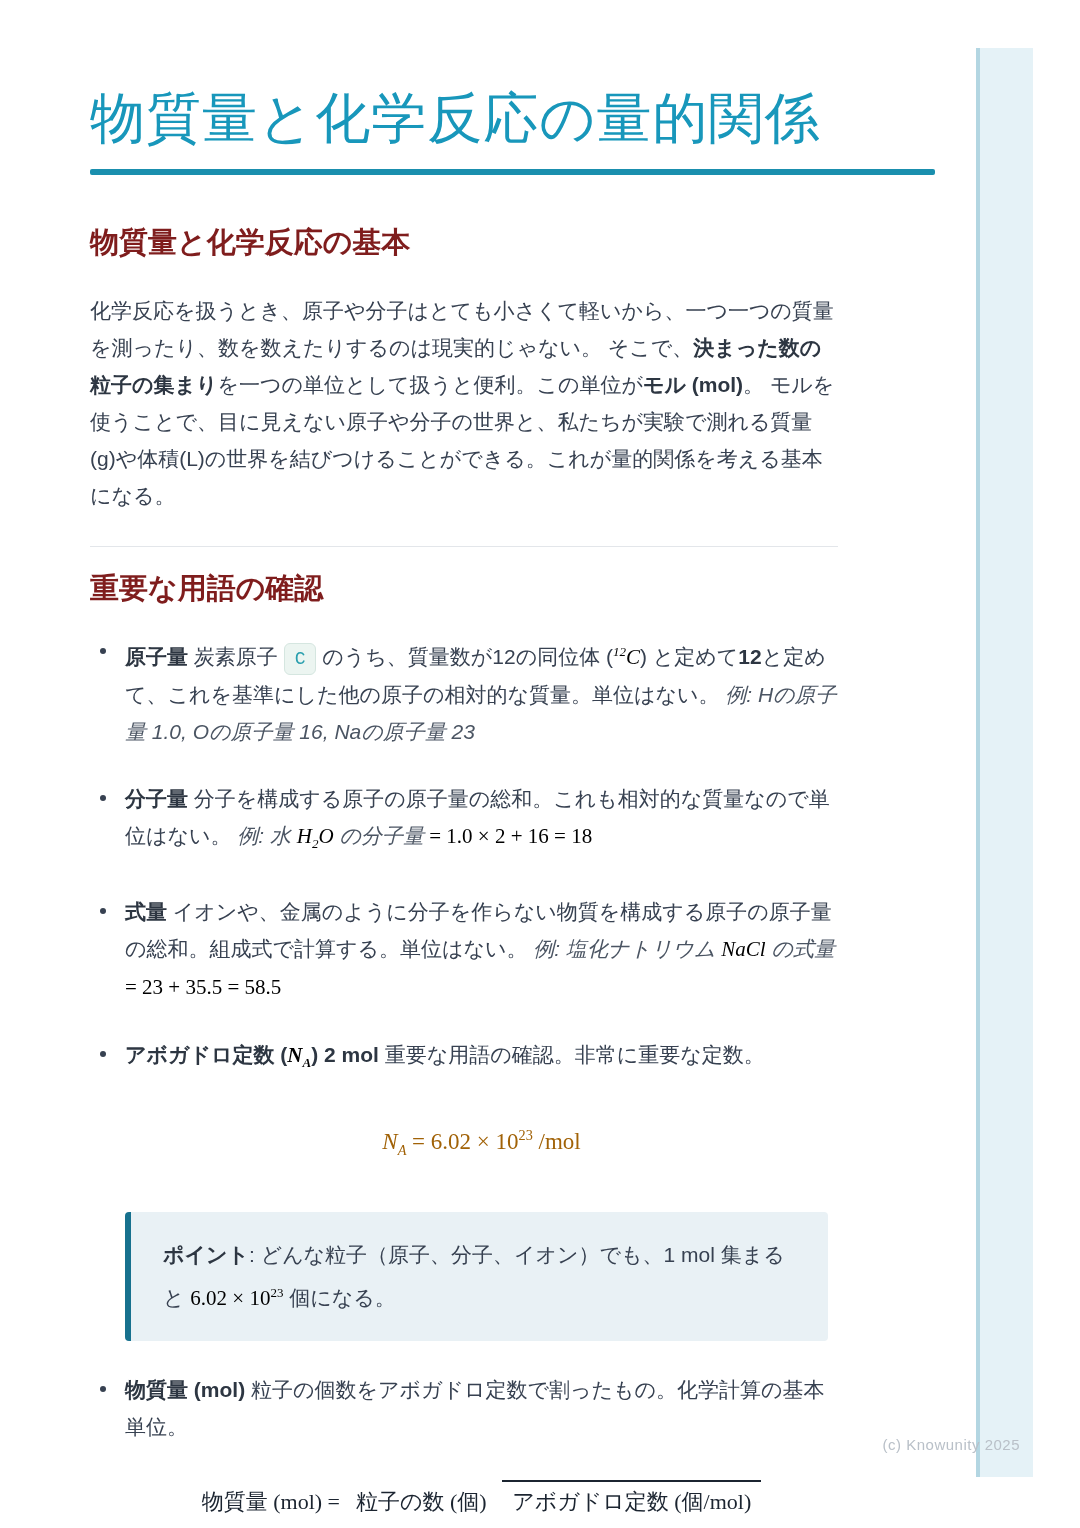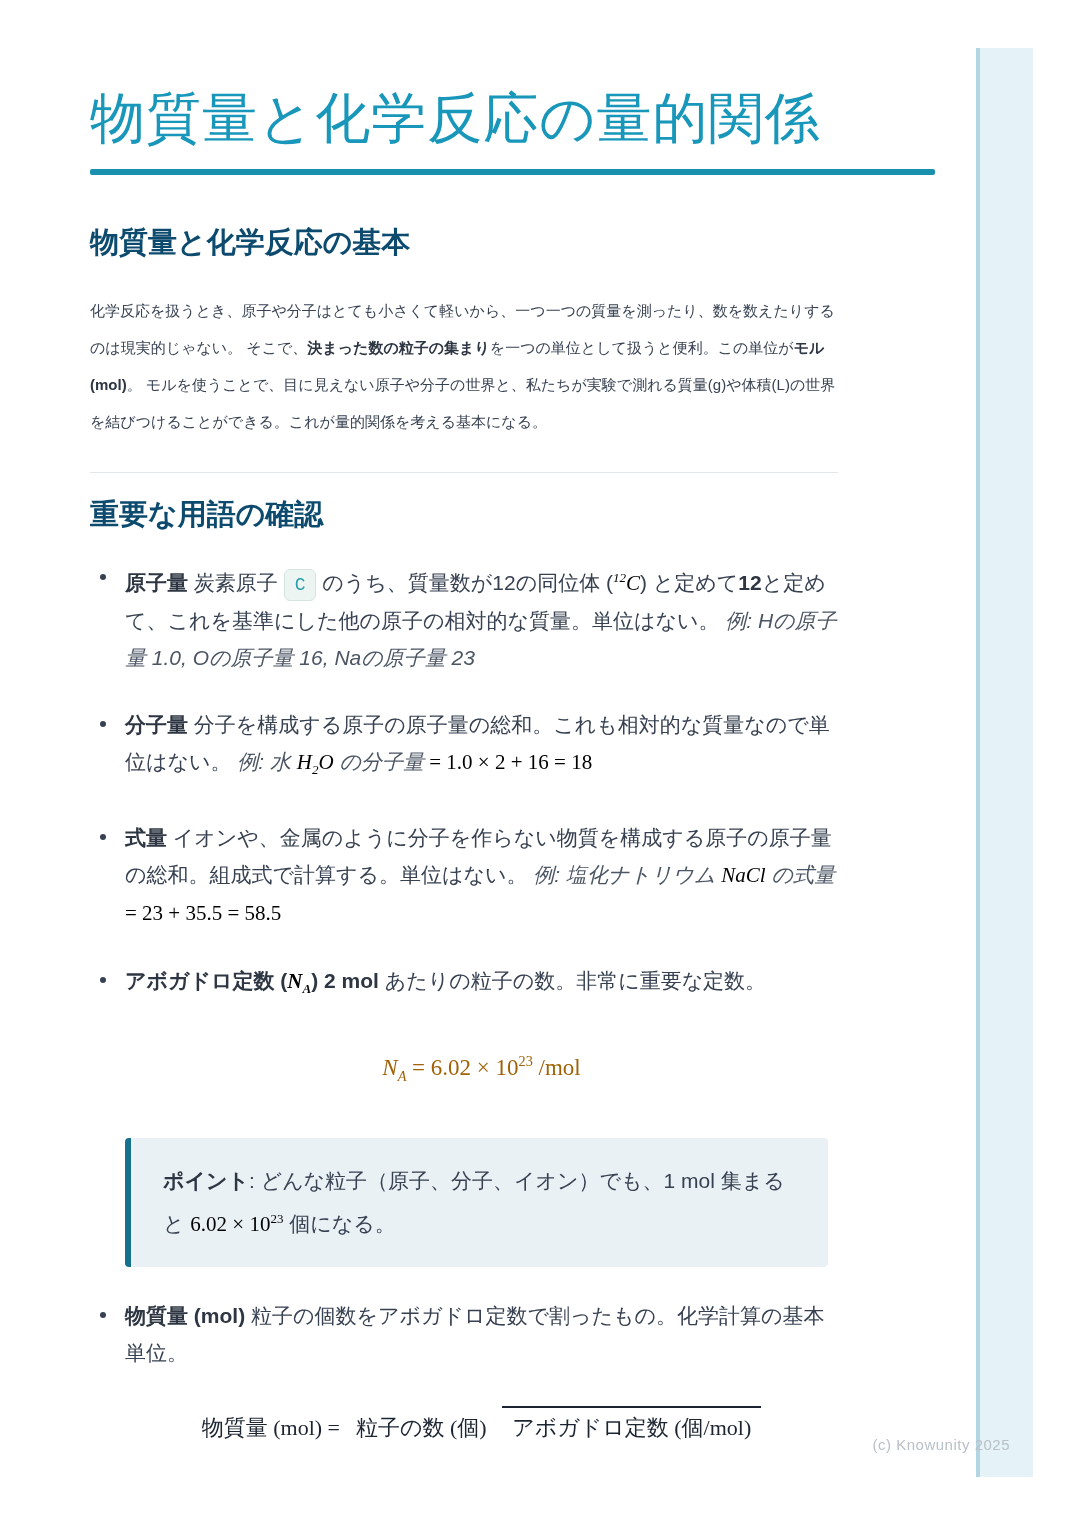--- a/index.html
+++ b/index.html
@@ -24,27 +24,27 @@
   .page-title {
     font-size:55px; font-weight:400; color:#1897bb;
     margin:0; line-height:1.18; letter-spacing:1px;
     width:860px;
   }
   .title-rule {
     width:845px; height:6px; background:#1a8fae;
     margin-top:18px; border-radius:2px;
   }
   .section-heading {
-    font-size:29px; font-weight:800; color:#0c4a6e;
+    font-size:29px; font-weight:800; color:#7f1d1d;
     margin:0; line-height:1.2;
   }
   .heading-basics { margin-top:50px; margin-bottom:32px; }
   .heading-terms  { margin-top:24px; margin-bottom:28px; }
   .intro-paragraph {
-    font-size:15px; line-height:37px; margin:0; width:748px;
+    font-size:21px; line-height:37px; margin:0; width:748px;
   }
   .b { font-weight:700; color:#2d3642; }
   .section-divider {
     border:none; border-top:1px solid #e3e6ea;
     margin:32px 0 0 0; width:748px;
   }
   ul.term-list { list-style:none; margin:0; padding:0; }
   li.term-item {
     position:relative; padding-left:35px;
     font-size:21px; line-height:37px;
@@ -87,21 +87,21 @@
   .fraction-formula {
     display:flex; justify-content:center; align-items:center;
     font-family:"Liberation Serif","DejaVu Serif",serif;
     font-size:22px; color:#1b2430;
     margin:38px 0 4px 0;
   }
   .frac { display:inline-block; text-align:center; margin-left:6px; }
   .frac .num { padding:0 10px 7px 10px; }
   .frac .den { border-top:2px solid #1b2430; padding:7px 10px 0 10px; }
   .footer-credit {
-    position:absolute; right:70px; top:1436px;
+    position:absolute; right:60px; top:1436px;
     font-size:15px; color:#b9c0c8; z-index:2;
     letter-spacing:0.5px;
   }
 </style>
 </head>
 <body>
 
 <div class="side-stripe"></div>
 
 <div class="content">
@@ -129,21 +129,21 @@
       <span class="b">分子量</span><span> 分子を構成する原子の原子量の総和。これも相対的な質量なので単位はない。 </span><span class="example">例: 水 </span><span class="math math-i"><span>H</span><sub class="msub">2</sub><span>O</span></span><span class="example"> の分子量</span><span class="math"> = 1.0 × 2 + 16 = 18</span>
     </li>
 
     <li class="term-item">
       <span class="bullet-dot"></span>
       <span class="b">式量</span><span> イオンや、金属のように分子を作らない物質を構成する原子の原子量の総和。組成式で計算する。単位はない。 </span><span class="example">例: 塩化ナトリウム </span><span class="math math-i">NaCl</span><span class="example"> の式量</span><span class="math"> = 23 + 35.5 = 58.5</span>
     </li>
 
     <li class="term-item">
       <span class="bullet-dot"></span>
-      <span class="b">アボガドロ定数 (</span><span class="math math-i b"><span>N</span><sub class="msub">A</sub></span><span class="b">) 2 mol</span><span> あたりの粒子の数。非常に重要な定数。</span>
+      <span class="b">アボガドロ定数 (</span><span class="math math-i b"><span>N</span><sub class="msub">A</sub></span><span class="b">) 2 mol</span><span> 重要な用語の確認。非常に重要な定数。</span>
 
       <div class="formula-block"><span class="math-i"><span>N</span><sub class="msub">A</sub></span><span> = 6.02 × 10</span><sup class="mexp">23</sup><span> /mol</span></div>
 
       <div class="callout-box"><span class="b">ポイント</span><span>: どんな粒子（原子、分子、イオン）でも、1 mol 集まると </span><span class="math"><span>6.02 × 10</span><sup class="mexp">23</sup></span><span> 個になる。</span></div>
     </li>
 
     <li class="term-item">
       <span class="bullet-dot"></span>
       <span class="b">物質量 (mol)</span><span> 粒子の個数をアボガドロ定数で割ったもの。化学計算の基本単位。</span>
 

